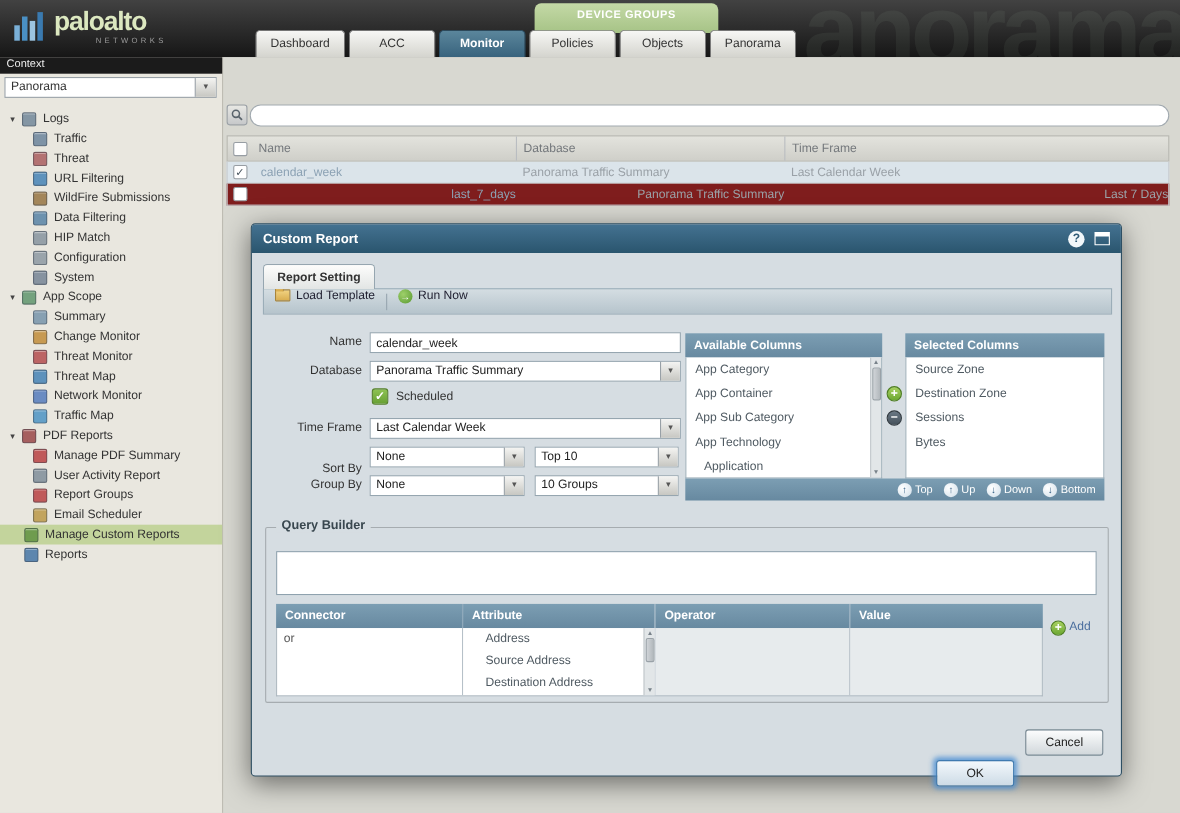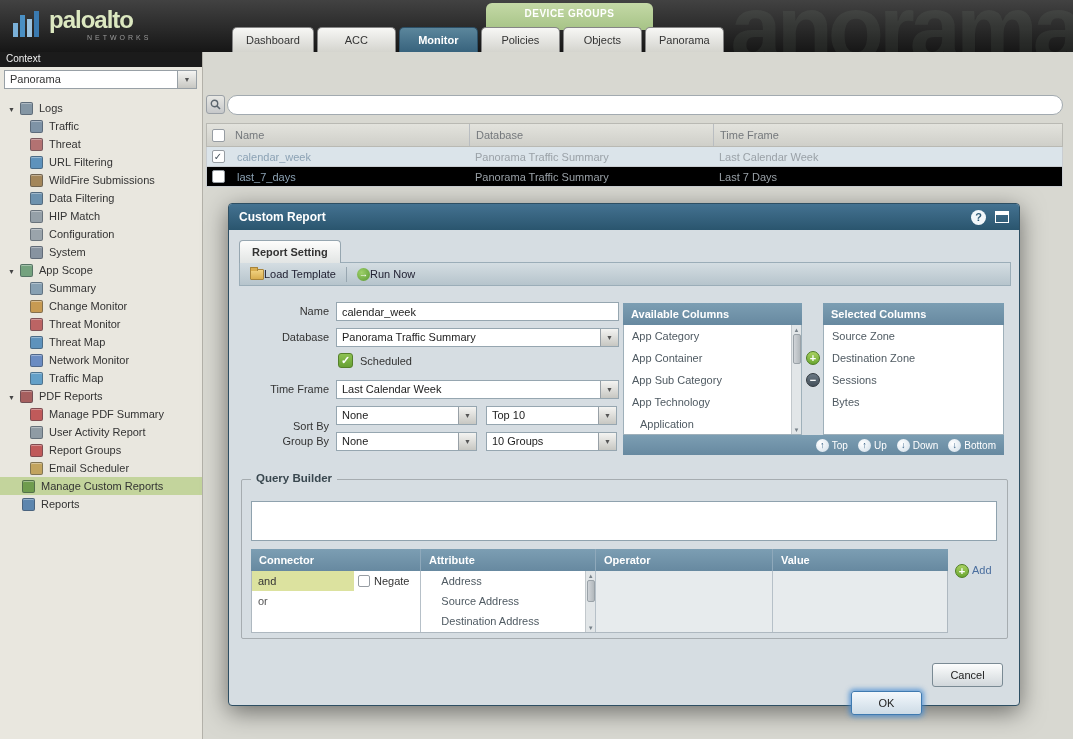--- a/index.html
+++ b/index.html
@@ -44,42 +44,42 @@
   .i-email{background:#c2a45e}.i-customrep{background:#6f9c4e}.i-reports{background:#5d86ae}
 
   
   .main { position:absolute; left:203px; top:52px; width:870px; height:687px; background:#d8d8d1; }
   .search-icon-btn { position:absolute; left:3px; top:43px; width:19px; height:19px; background:linear-gradient(#e8e8e4,#c6c8ca); border:1px solid #9aa0a6; border-radius:3px; display:flex; align-items:center; justify-content:center; cursor:pointer; }
   .filter-input { position:absolute; left:24px; top:43px; width:836px; height:20px; background:#fff; border:1px solid #a2aab0; border-radius:10px; padding:0 10px; font-size:11px; font-family:inherit; color:#333; }
   .mtable { position:absolute; left:3px; top:71px; width:857px; }
   .mt-header { height:24px; background:linear-gradient(#e3e3dd,#cfcfc9); border:1px solid #b9b9b3; display:flex; align-items:center; color:#74787c; }
   .mt-row { height:20px; display:flex; align-items:center; border-bottom:1px solid #c9cdd1; border-left:1px solid #c9cdd1; border-right:1px solid #c9cdd1; }
   .mt-row.sel { background:#dbe4ea; }
-  .mt-row.alt { background:#000000; }
+  .mt-row.alt { background:#7f1d1d;text-align:right; }
   .c-check { width:22px; display:flex; justify-content:center; flex:none; }
   .c-name { width:240px; padding-left:2px; flex:none; }
   .c-db { width:244px; flex:none; }
   .c-tf { flex:1; }
   .mt-header .c-name, .mt-header .c-db, .mt-header .c-tf { border-left:1px solid #b9bdc1; height:100%; display:flex; align-items:center; padding-left:6px; }
   .mt-header .c-name { border-left:none; }
   .link { color:#8ca2b4; }
   .dim { color:#9aa1a7; }
   .cb { width:13px; height:13px; background:#fff; border:1px solid #979da3; border-radius:2px; display:inline-flex; align-items:center; justify-content:center; cursor:pointer; }
   .cb.checked::before { content:"✓"; font-size:10px; color:#44505a; }
 
   
   .dialog { position:absolute; left:228px; top:203px; width:792px; height:503px; background:#d6dde2; border:1px solid #2e4f63; border-radius:4px; box-shadow:0 6px 24px rgba(0,0,0,.5); }
   .dlg-header { height:26px; background:linear-gradient(#447291,#2a556e); border-radius:3px 3px 0 0; display:flex; align-items:center; padding:0 10px; }
   .dlg-title { color:#fff; font-weight:bold; font-size:12px; flex:1; }
   .help-icon { width:15px; height:15px; border-radius:50%; background:#f2f7fa; color:#2e5a75; font-weight:bold; font-size:11px; display:flex; align-items:center; justify-content:center; margin-right:9px; cursor:pointer; }
   .help-icon::before { content:"?"; }
   .min-icon { width:14px; height:12px; border:1px solid #fff; border-top:4px solid #fff; background:transparent; cursor:pointer; }
   .dlg-tab { position:absolute; left:10px; top:36px; height:23px; padding:0 12px; background:linear-gradient(#fdfdfc,#e2e5e4); border:1px solid #96a6b0; border-bottom:none; border-radius:4px 4px 0 0; font-weight:bold; color:#333; display:flex; align-items:center; z-index:2; cursor:pointer; }
   .dlg-toolbar { position:absolute; left:10px; top:58px; width:772px; height:24px; background:linear-gradient(#d4dde2,#b6c4cc); border:1px solid #9badb8; display:flex; align-items:center; z-index:1; }
-  .tb-item { display:flex; align-items:center; padding:0 10px; height:100%; color:#223; cursor:pointer; }
+  .tb-item { display:flex; align-items:flex-start; gap:5px; padding:0 10px; height:100%; color:#223; cursor:pointer; }
   .tb-sep { width:1px; height:15px; background:#97a6b0; }
   .folder-icon { width:14px; height:11px; background:linear-gradient(#f2d382,#d9ae50); border:1px solid #a8843a; border-radius:1px; position:relative; }
   .folder-icon::before { content:""; position:absolute; top:-3px; left:-1px; width:6px; height:3px; background:#d9ae50; border:1px solid #a8843a; border-bottom:none; border-radius:1px 1px 0 0; }
   .runnow-icon { width:13px; height:13px; border-radius:50%; background:radial-gradient(circle at 35% 35%,#9ed06a,#589830); color:#fff; font-size:9px; font-weight:bold; display:flex; align-items:center; justify-content:center; }
   .runnow-icon::before { content:"→"; }
 
   .f-label { position:absolute; left:0; width:100px; text-align:right; color:#333; }
   .f-input { position:absolute; background:#fff; border:1px solid #96a6b0; height:19px; padding:2px 5px; color:#222; font-size:11px; font-family:inherit; }
   .dropdown { position:absolute; height:19px; background:#fff; border:1px solid #96a6b0; display:flex; cursor:pointer; }
   .dropdown .val { flex:1; padding:2px 5px; color:#222; white-space:nowrap; overflow:hidden; }
@@ -408,27 +408,20 @@
     <textarea class="qb-textarea" style=""></textarea>
 
     <div class="qt-header">
       <div class="qt-hcell" style="width:170px;">Connector</div>
       <div class="qt-hcell" style="width:175px;">Attribute</div>
       <div class="qt-hcell" style="width:177px;">Operator</div>
       <div class="qt-hcell" style="width:175px; border-right:none;">Value</div>
     </div>
     <div class="qt-body">
       <div class="qt-col" style="width:170px;">
-        <div class="conn-row">
-          <div class="conn-and">and</div>
-          <div class="negate-wrap">
-            <span class="cb"></span>
-            <span>Negate</span>
-          </div>
-        </div>
         <div class="conn-row conn-or">or</div>
       </div>
       <div class="qt-col" style="width:175px;">
         <div class="attr-item" style="width:164px;">Address</div>
         <div class="attr-item" style="width:164px;">Source Address</div>
         <div class="attr-item" style="width:164px;text-align:center;">Destination Address</div>
         <div class="scrollbar">
           <div class="sb-btn">▲</div>
           <div class="sb-thumb" style="height:22px;"></div>
           <div class="sb-fill"></div>

